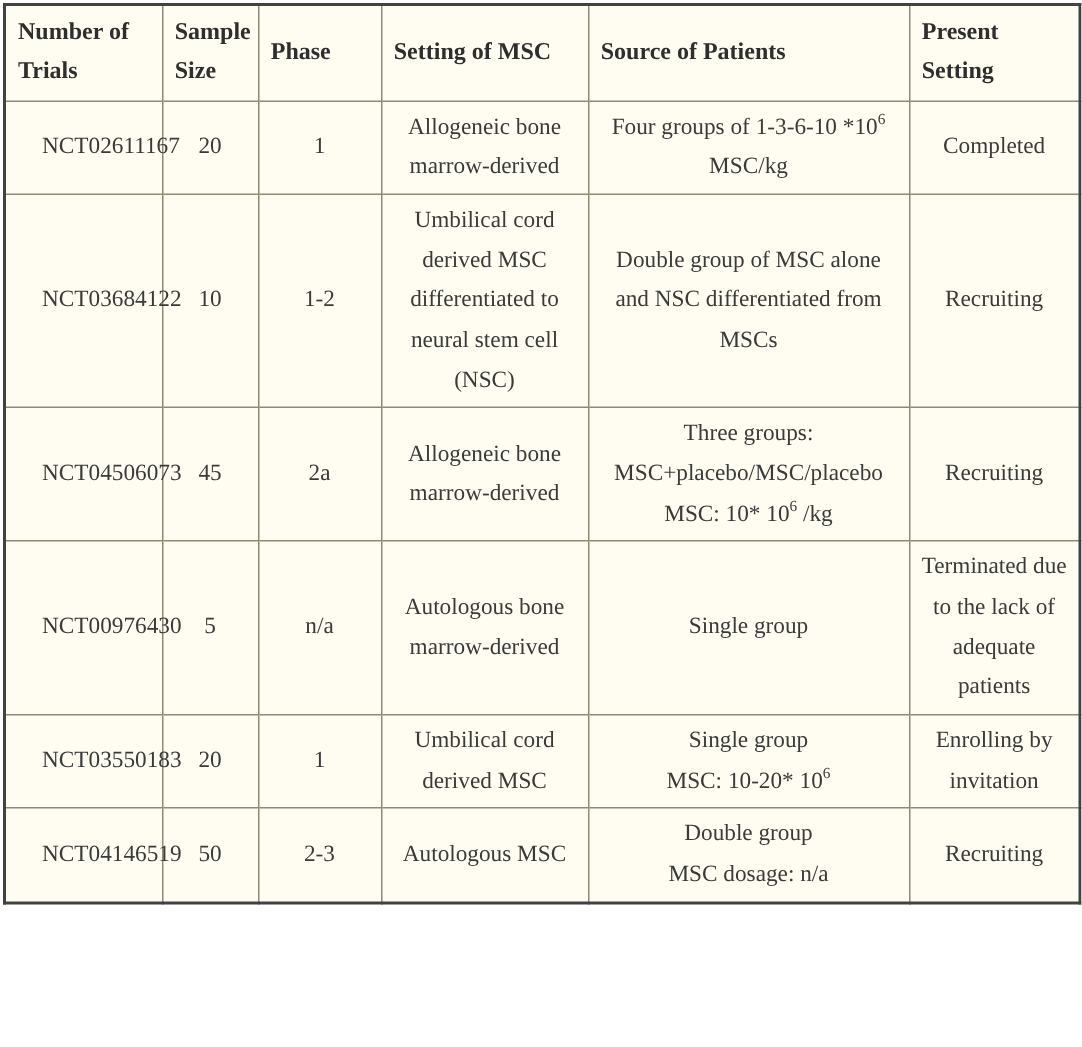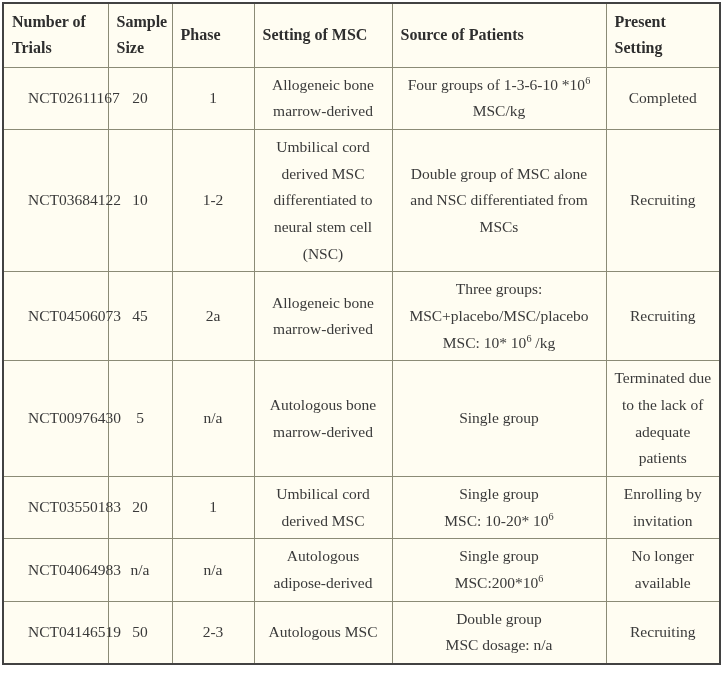--- a/index.html
+++ b/index.html
@@ -140,31 +140,20 @@
         <td class="cell-trial">NCT03550183</td>
         <td>20</td>
         <td>1</td>
         <td>Umbilical cord derived MSC</td>
         <td>
             <div class="cell-line">Single group</div>
             <div class="cell-line">MSC: 10-20* 10<sup>6</sup></div>
           </td>
         <td>Enrolling by invitation</td>
       </tr>
-      <tr class="row-6">
-        <td class="cell-trial">NCT04064983</td>
-        <td>n/a</td>
-        <td>n/a</td>
-        <td>Autologous adipose-derived</td>
-        <td>
-            <div class="cell-line">Single group</div>
-            <div class="cell-line">MSC:200*10<sup>6</sup></div>
-          </td>
-        <td>No longer available</td>
-      </tr>
       <tr class="row-7">
         <td class="cell-trial">NCT04146519</td>
         <td>50</td>
         <td>2-3</td>
         <td>Autologous MSC</td>
         <td>
             <div class="cell-line">Double group</div>
             <div class="cell-line">MSC dosage: n/a</div>
           </td>
         <td>Recruiting</td>

